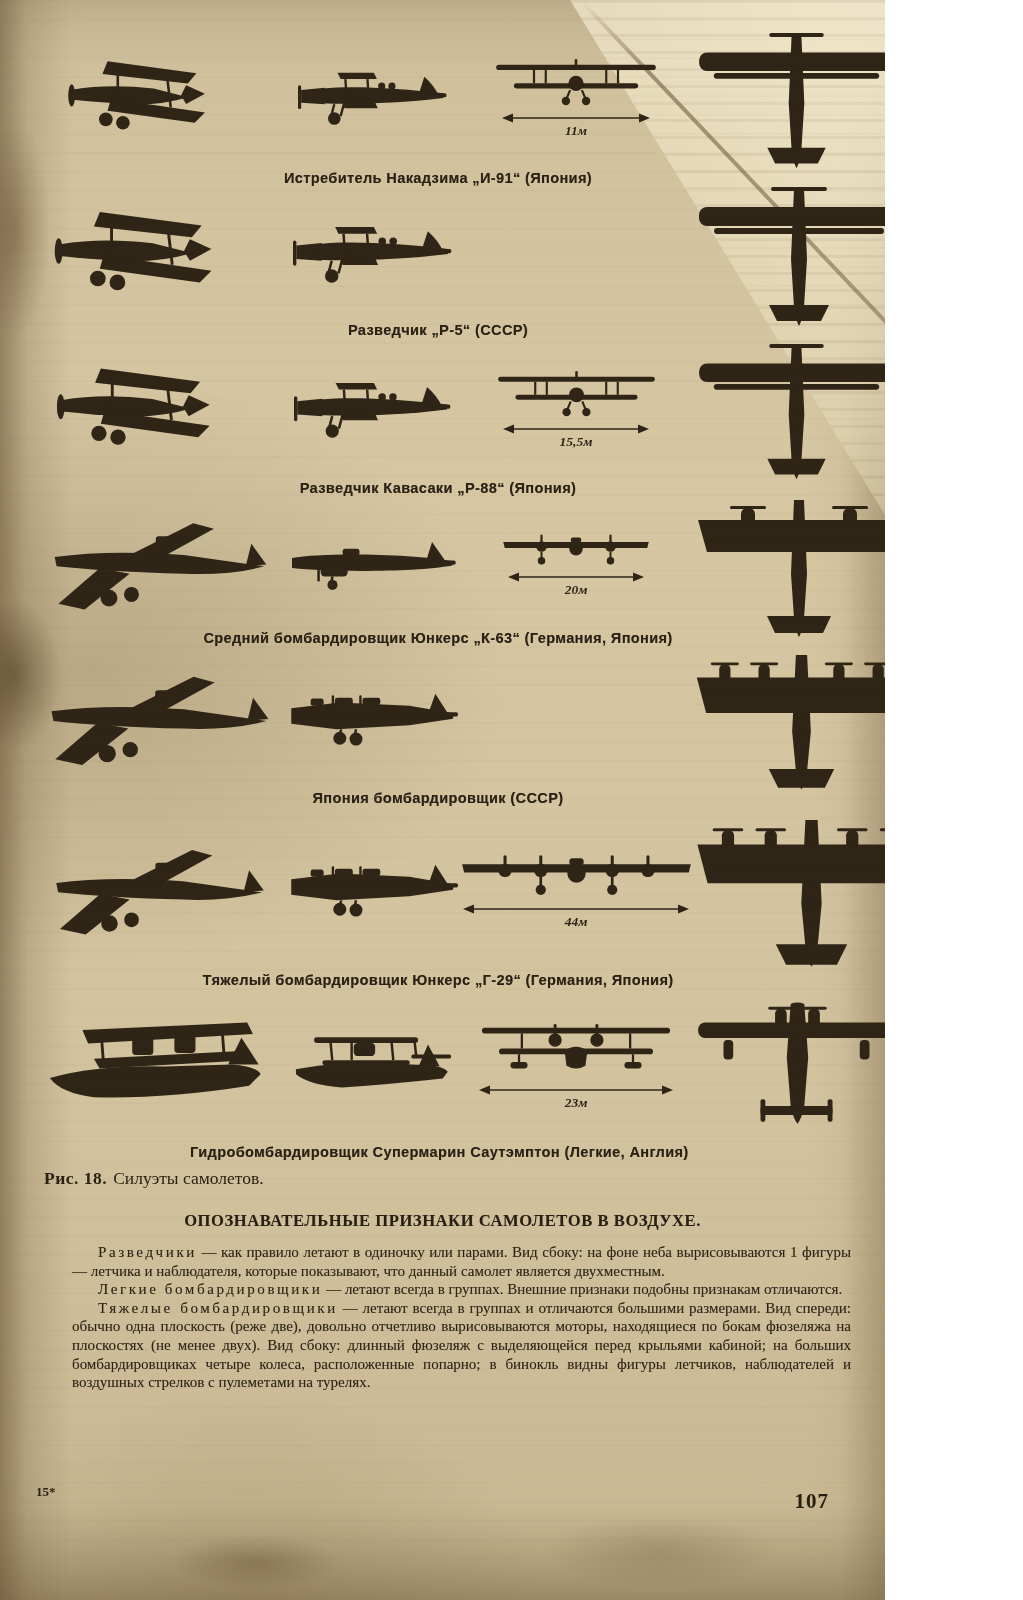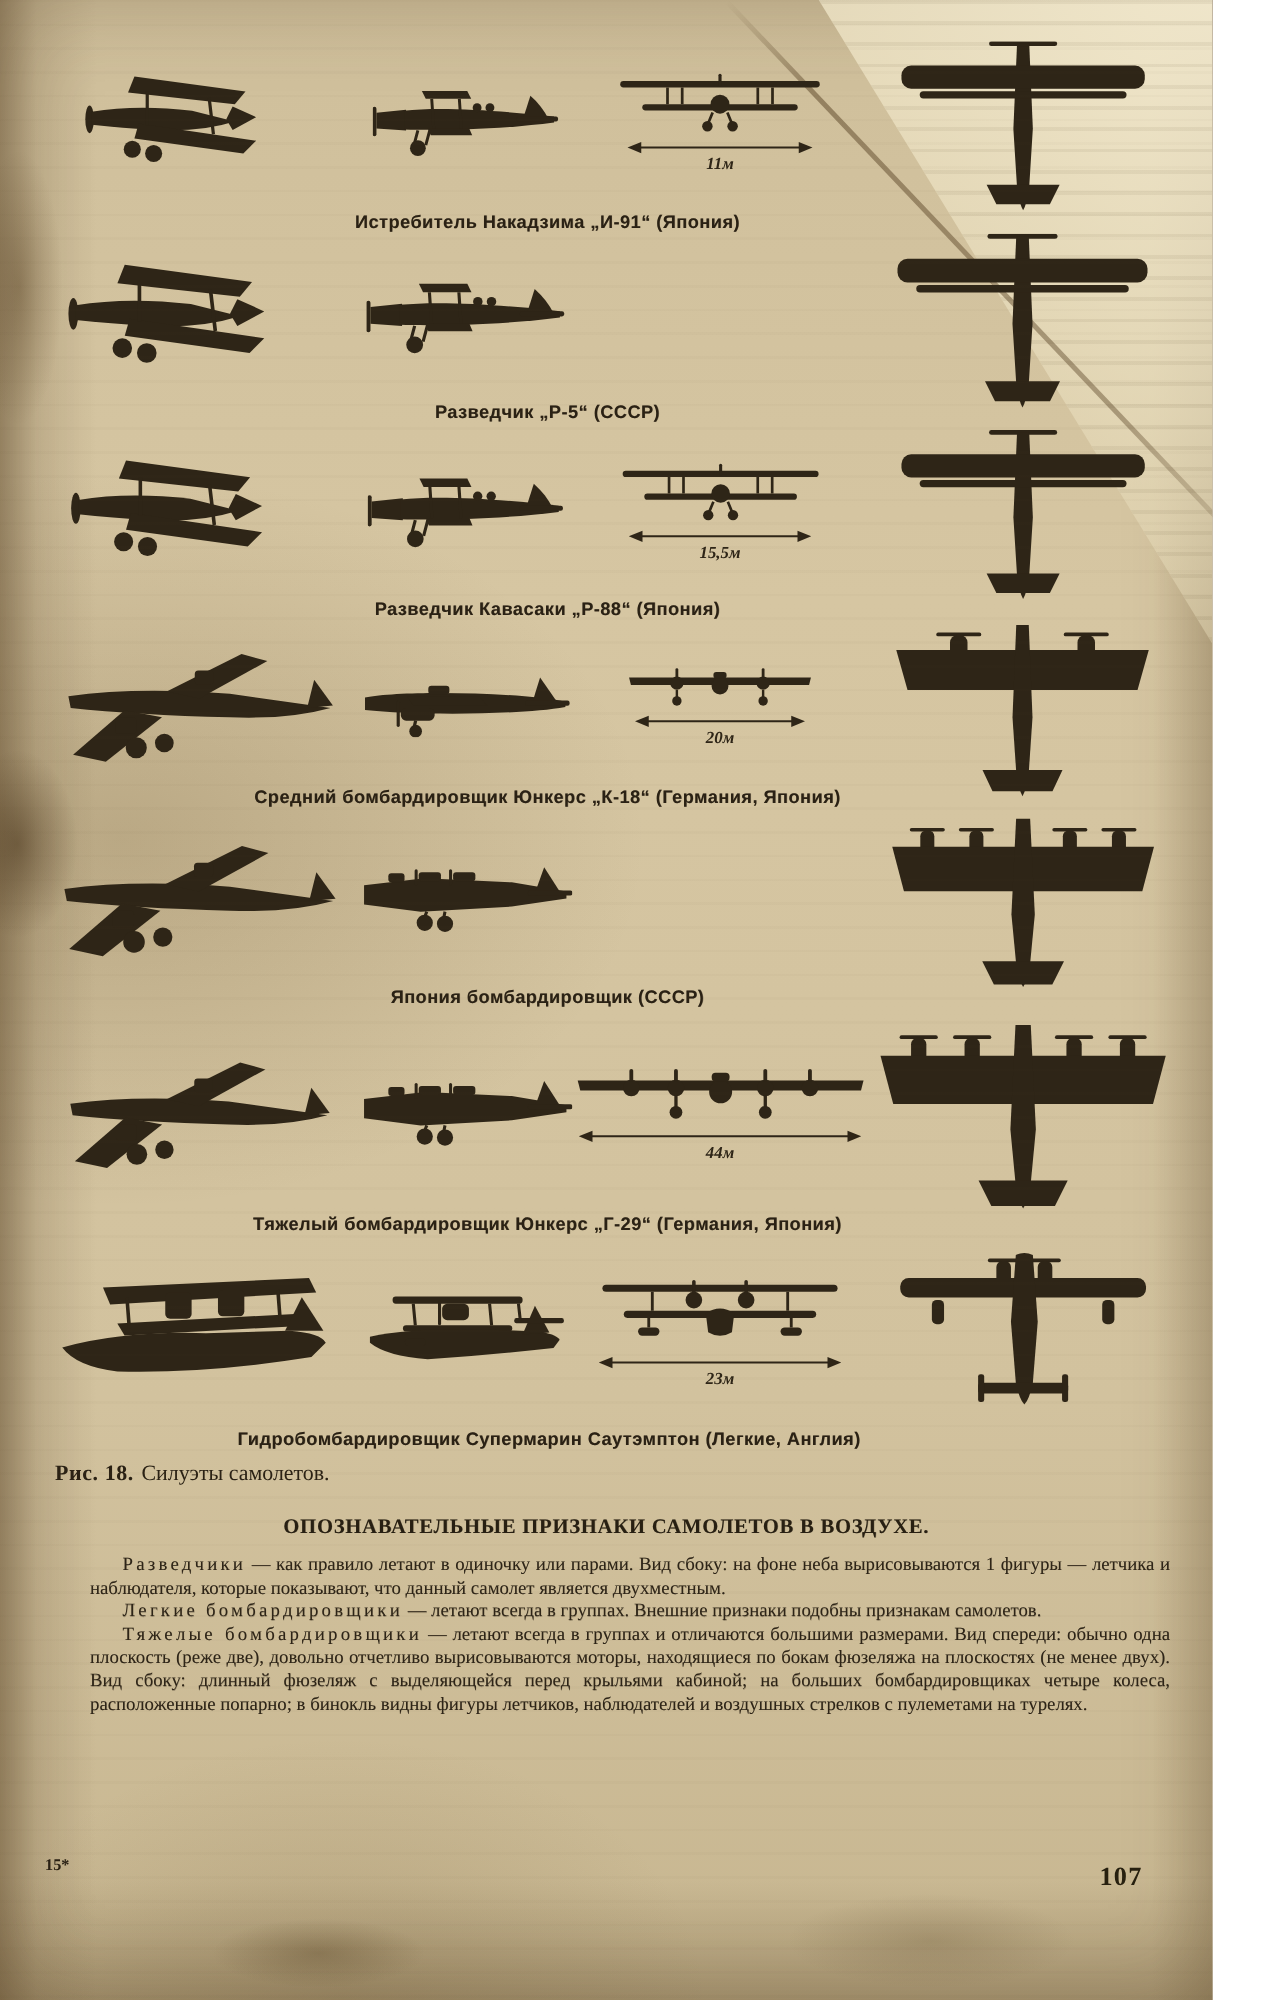--- a/index.html
+++ b/index.html
@@ -1,20 +1,20 @@
 <!DOCTYPE html>
 <html><head>
 <meta charset="utf-8">
 <style>
   *{margin:0;padding:0;box-sizing:border-box}
   html,body{width:1023px;height:1600px;overflow:hidden}
   body{font-family:"Liberation Serif",serif}
 
   .page{
-    position:relative;width:970px;height:1600px;overflow:hidden;color:#2d2417;
+    position:relative;width:885px;height:1600px;overflow:hidden;color:#2d2417;
     background:
       linear-gradient(90deg, rgba(96,74,44,.45) 0, rgba(96,74,44,.14) 3%, rgba(0,0,0,0) 8%),
       linear-gradient(270deg, rgba(110,90,55,.22) 0, rgba(0,0,0,0) 5%),
       linear-gradient(0deg, rgba(100,80,48,.30) 0, rgba(0,0,0,0) 6%),
       radial-gradient(600px 420px at 10% 42%, rgba(108,86,50,.26), rgba(0,0,0,0) 70%),
       radial-gradient(420px 300px at 28% 100%, rgba(108,86,50,.20), rgba(0,0,0,0) 70%),
       linear-gradient(180deg,#cfbf9b,#d6c6a2 30%,#d2c29e 70%,#c7b690);
     box-shadow: inset 0 0 70px rgba(75,55,28,.28);
   }
   
@@ -401,21 +401,21 @@
               <path d="M137,6 l-11,-4.5 v9 Z"></path>
             </svg>
           <span class="dim-label">20м</span>
         </div>
       </div>
       <div class="cell top">
         <svg class="silh" width="210" height="150" viewBox="0 0 210 150">
             <use href="#top-mono2"></use>
           </svg>
       </div>
-      <div class="caption">Средний бомбардировщик Юнкерс „К-18“ (Германия, Япония)</div>
+      <div class="caption">Средний бомбардировщик Юнкерс „К-63“ (Германия, Япония)</div>
     </section>
 
     <section class="fig-row row-5">
       <div class="cell persp">
         <svg class="silh" width="240" height="106" viewBox="0 0 250 110">
             <use href="#persp-mono"></use>
           </svg>
       </div>
       <div class="cell side">
         <svg class="silh" width="175" height="60" viewBox="0 0 210 72">
@@ -495,19 +495,19 @@
     </section>
 
   </div>
 
   <p class="fig-caption"><span class="fig-label">Рис. 18.</span><span>Силуэты самолетов.</span></p>
 
   <h2 class="section-heading">ОПОЗНАВАТЕЛЬНЫЕ ПРИЗНАКИ САМОЛЕТОВ В ВОЗДУХЕ.</h2>
 
   <div class="bodytext">
     <p class="para"><span class="lead">Разведчики</span><span> — как правило летают в одиночку или парами. Вид сбоку: на фоне неба вырисовываются 1 фигуры — летчика и наблюдателя, которые показывают, что данный самолет является двухместным.</span></p>
-    <p class="para"><span class="lead">Легкие бомбардировщики</span><span> — летают всегда в группах. Внешние признаки подобны признакам самолетов.</span></p>
+    <p class="para"><span class="lead">Легкие бомбардировщики</span><span> — летают всегда в группах. Внешние признаки подобны признакам отличаются.</span></p>
     <p class="para"><span class="lead">Тяжелые бомбардировщики</span><span> — летают всегда в группах и отличаются большими размерами. Вид спереди: обычно одна плоскость (реже две), довольно отчетливо вырисовываются моторы, находящиеся по бокам фюзеляжа на плоскостях (не менее двух). Вид сбоку: длинный фюзеляж с выделяющейся перед крыльями кабиной; на больших бомбардировщиках четыре колеса, расположенные попарно; в бинокль видны фигуры летчиков, наблюдателей и воздушных стрелков с пулеметами на турелях.</span></p>
   </div>
 
   <span class="footer-sig">15*</span>
   <span class="footer-page">107</span>
 </div>
 
 </body></html>

